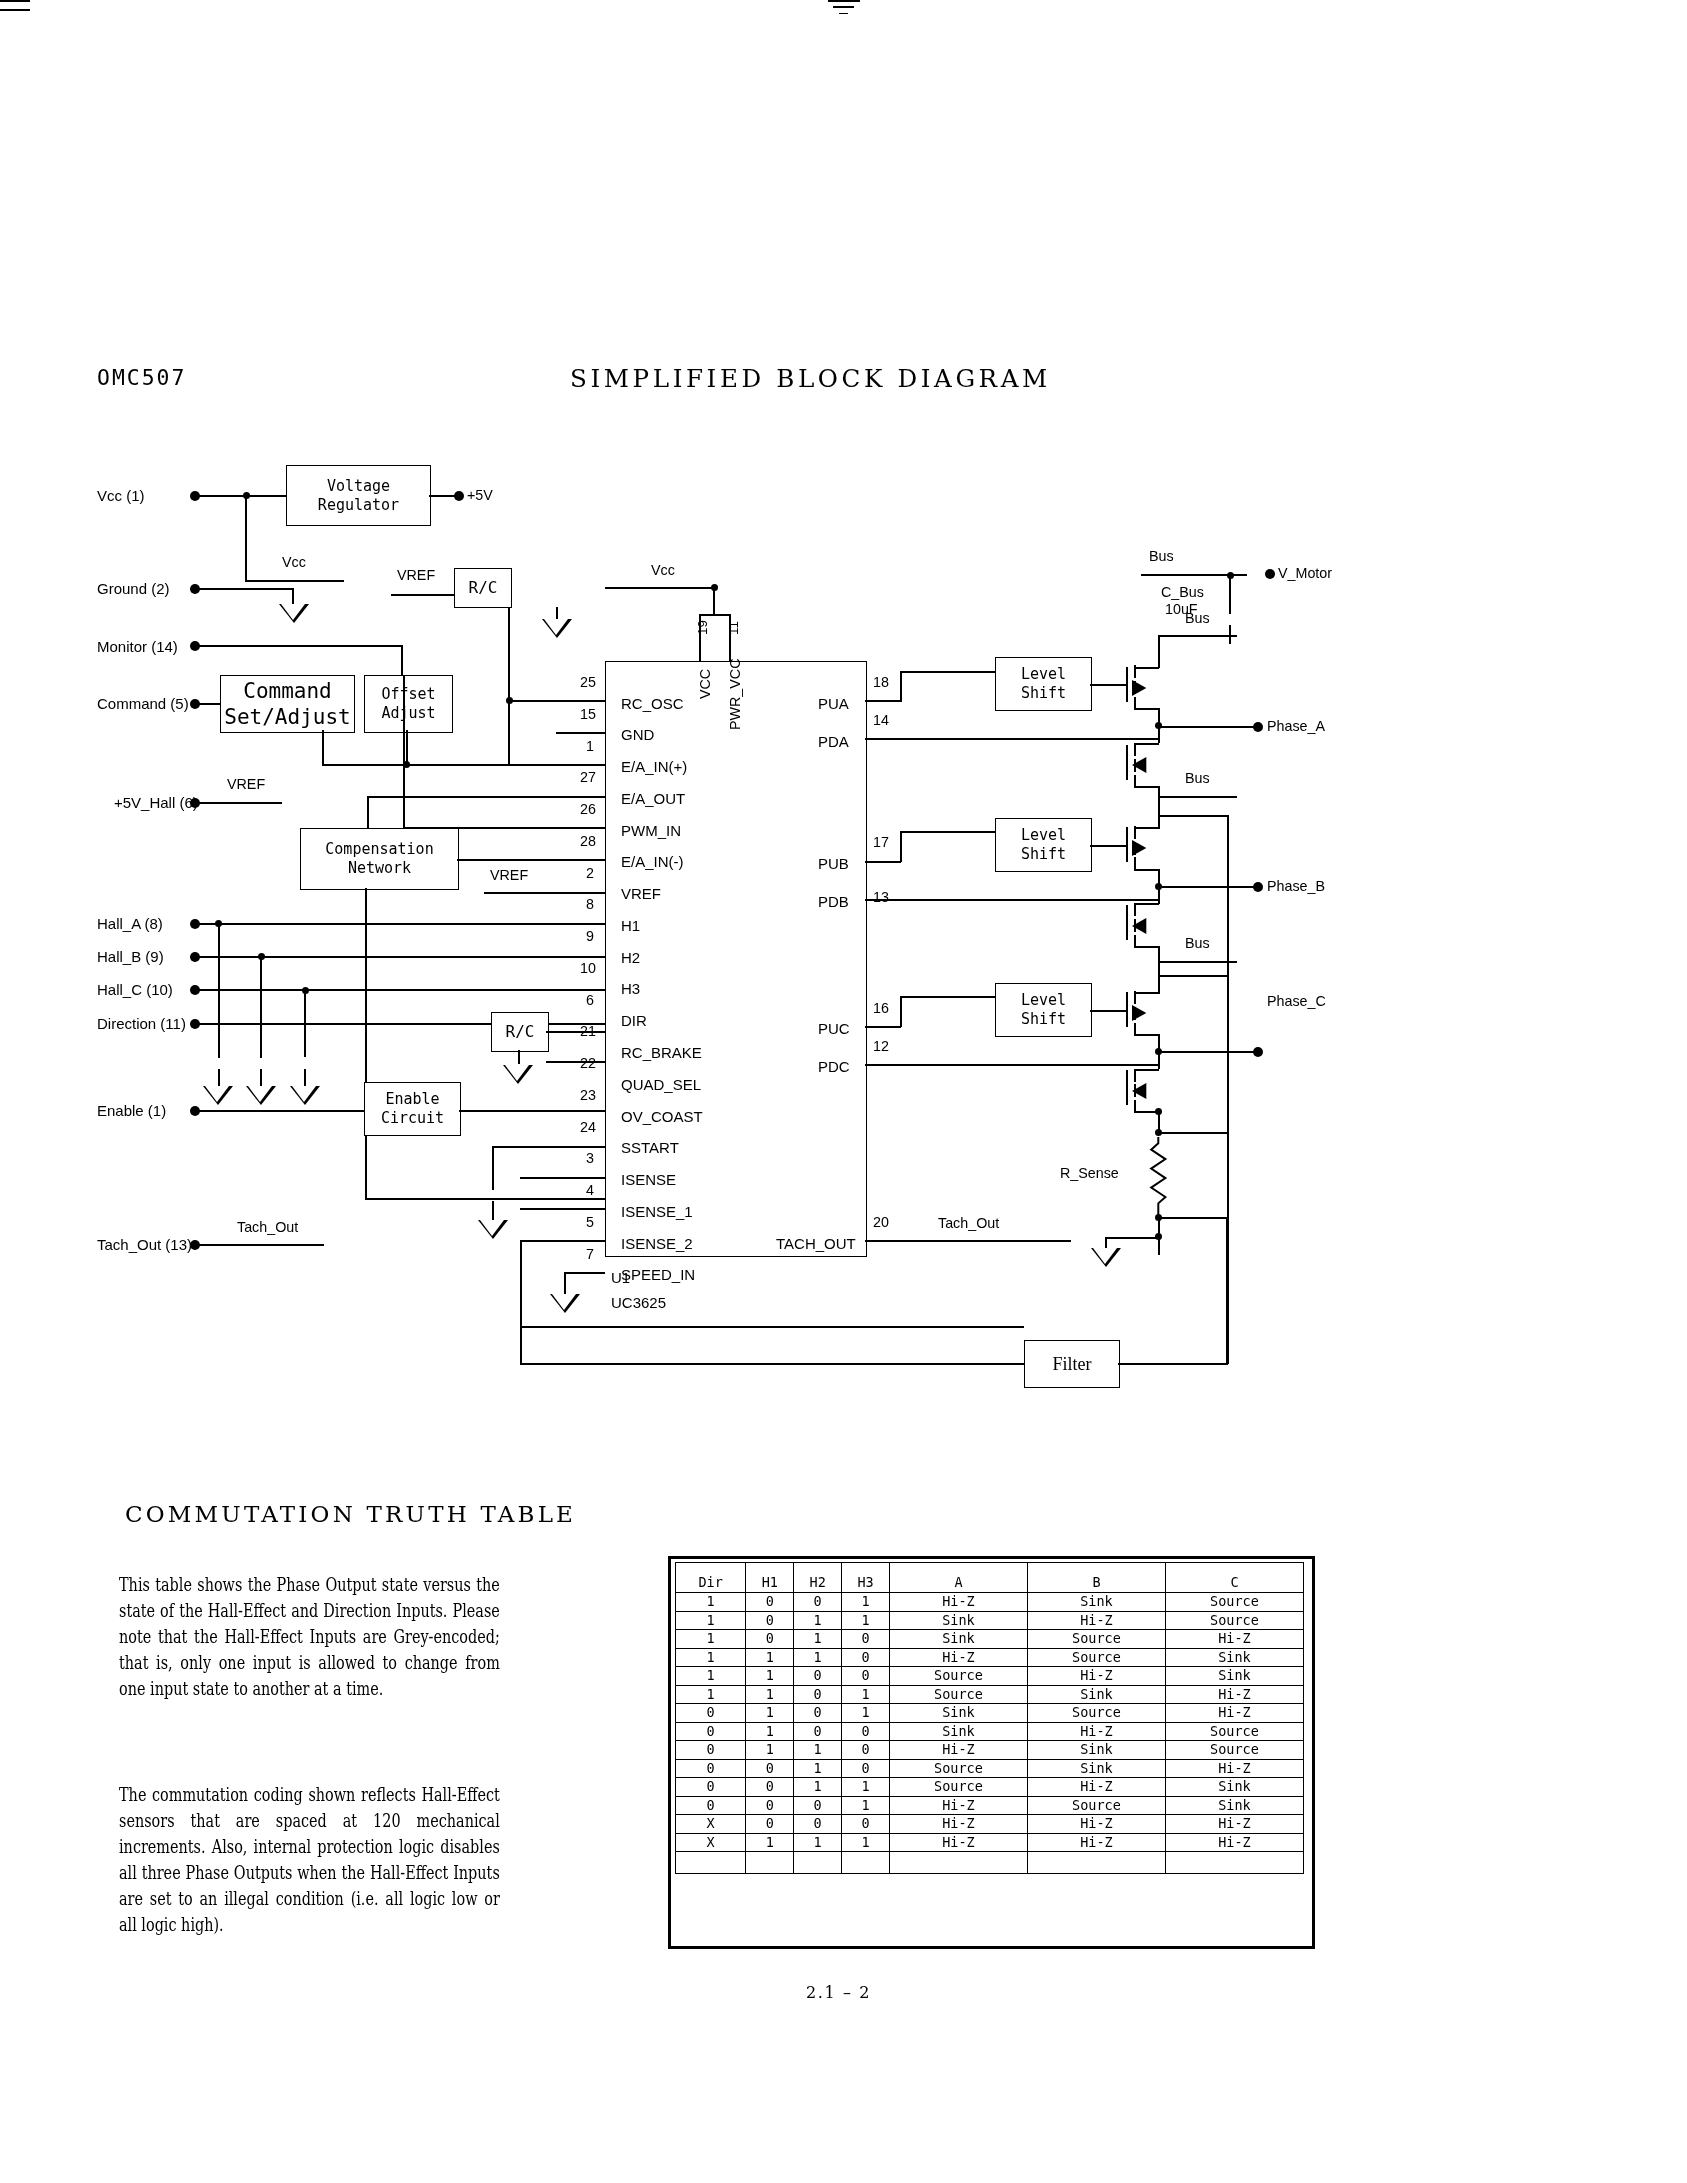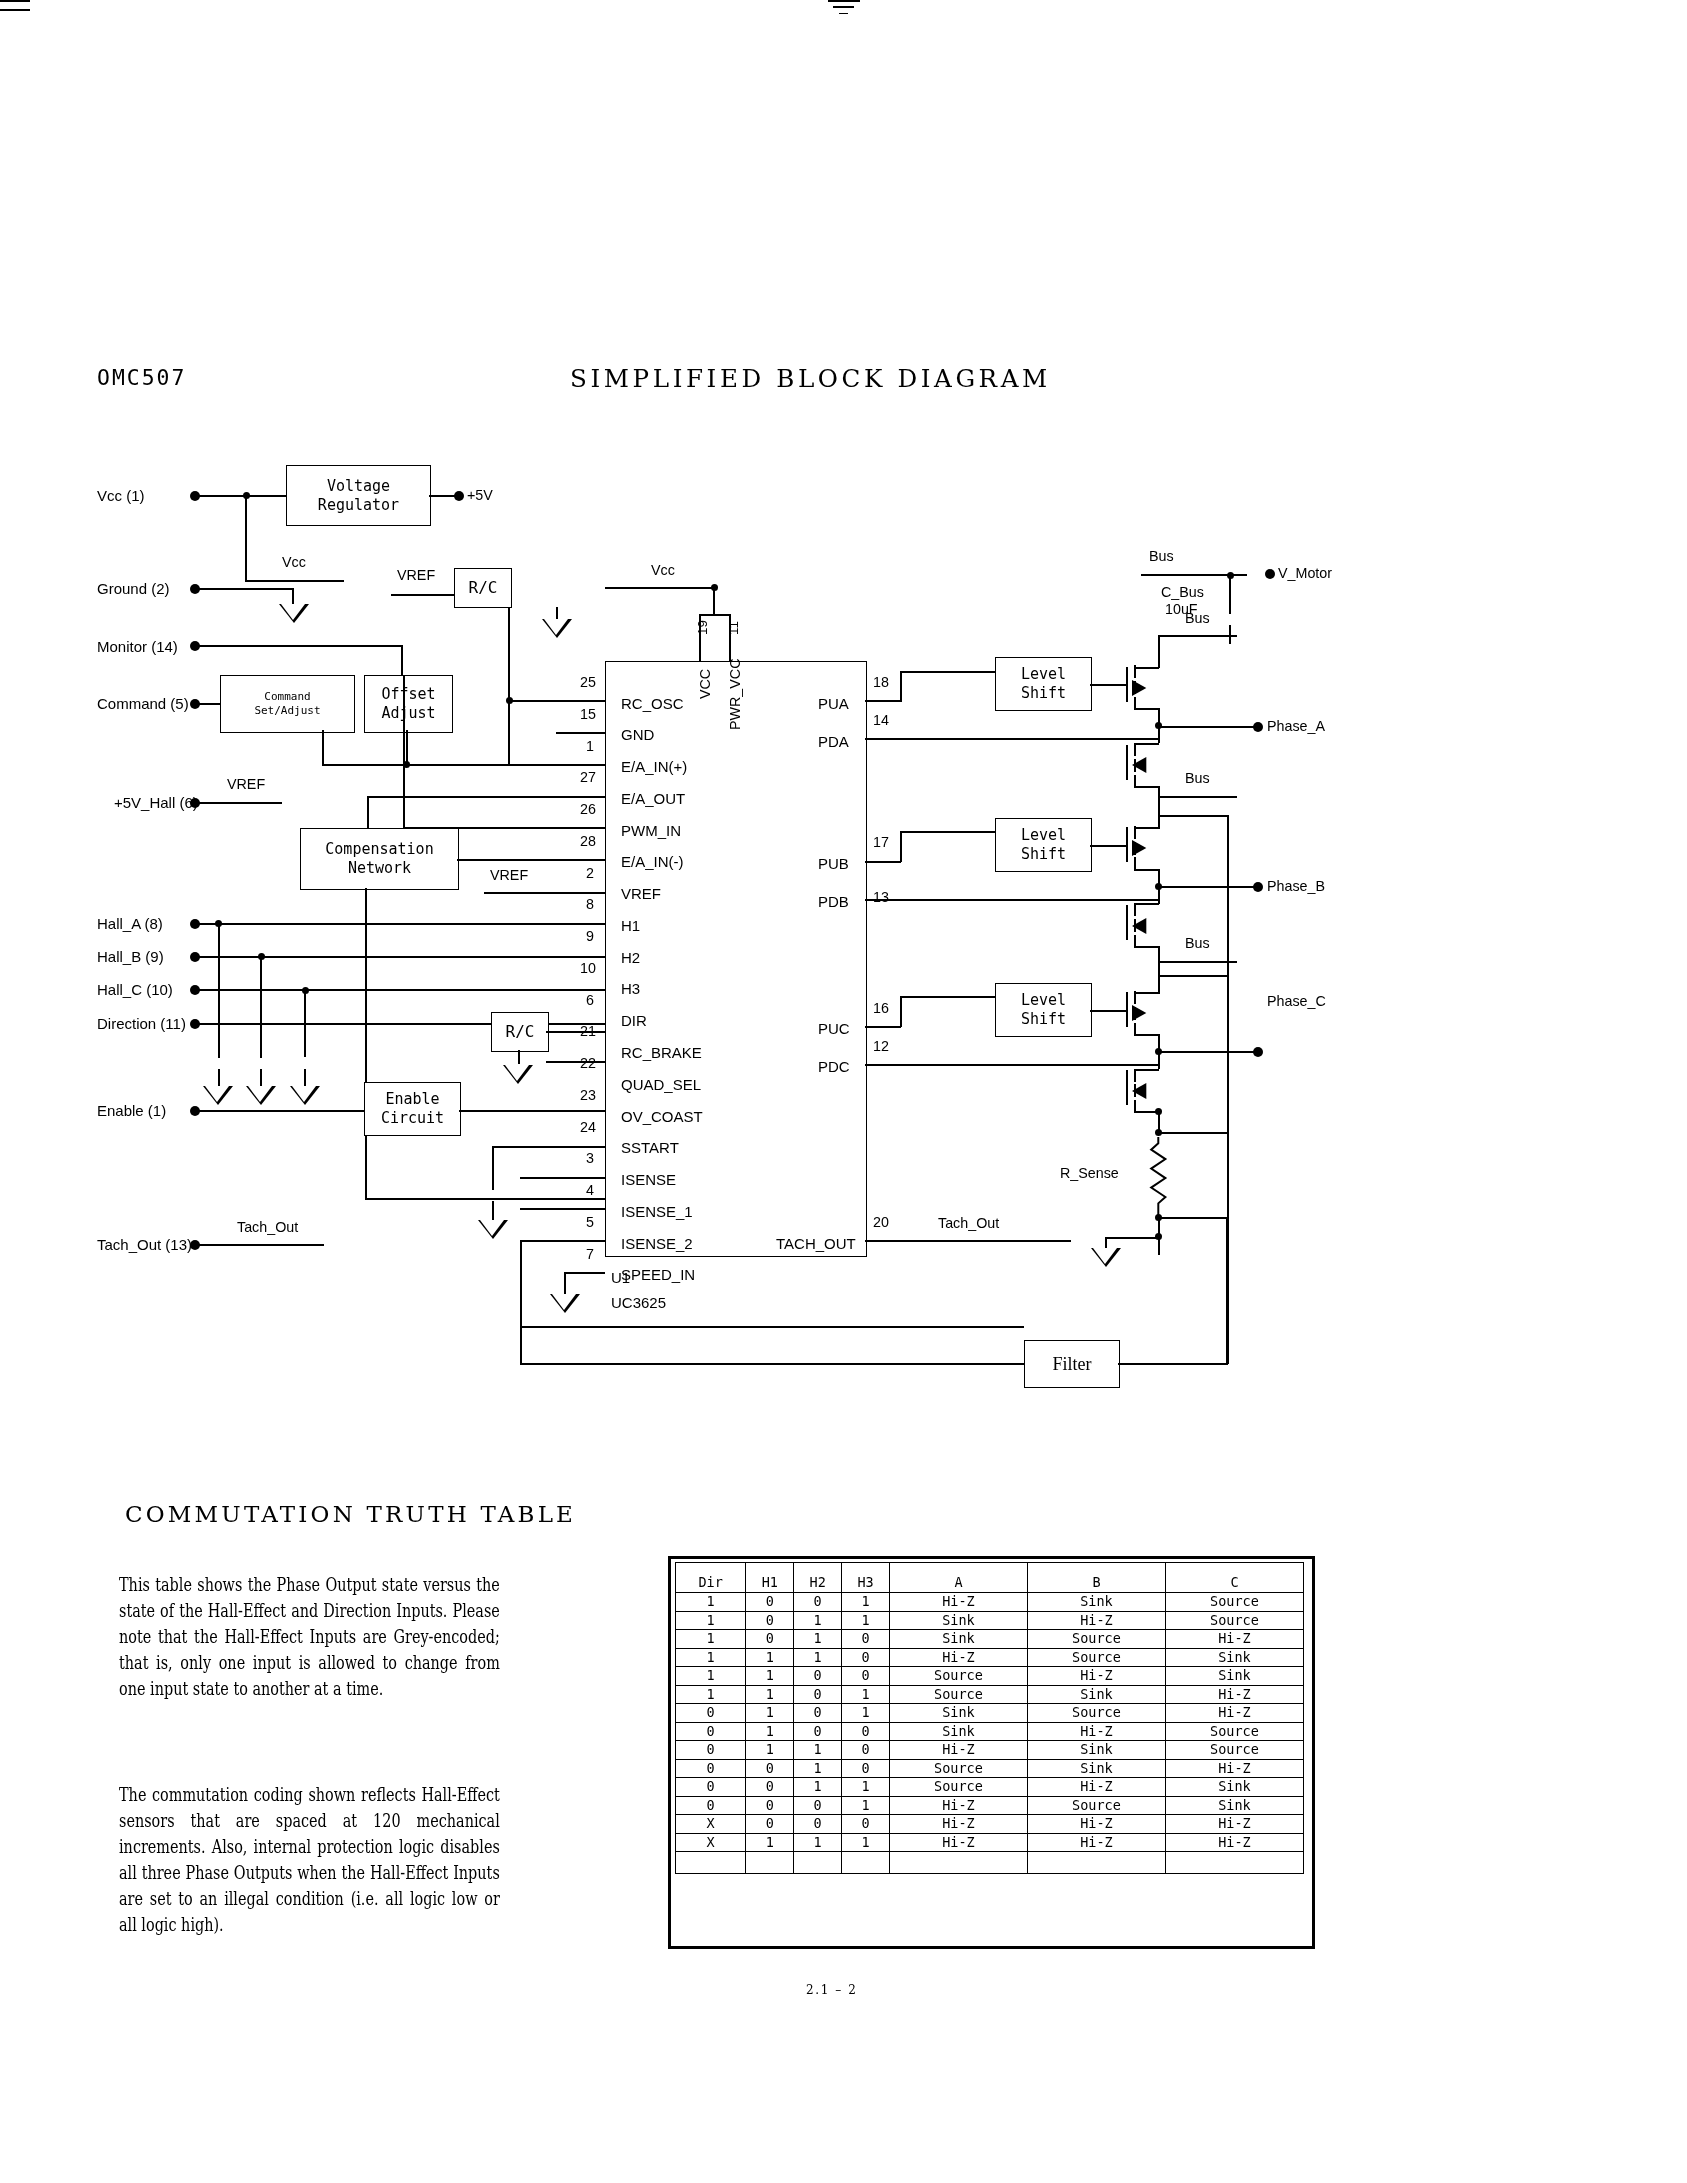--- a/index.html
+++ b/index.html
@@ -60,21 +60,21 @@
 
   
   .fet{position:absolute;}
 
   
   .sec-title{position:absolute;font-family:"DejaVu Serif",serif;
              font-size:23px;letter-spacing:3.2px;}
   .para{position:absolute;font-family:"DejaVu Serif",serif;font-size:18px;
         line-height:26px;text-align:justify;
         transform:scaleX(.80);transform-origin:0 0;}
-  .footer{position:absolute;font-family:"DejaVu Serif",serif;font-size:12px;
+  .footer{position:absolute;font-family:"DejaVu Serif",serif;font-size:16px;
           letter-spacing:1.6px;}
 
   
   table.tt{position:absolute;border-collapse:collapse;
            font-family:"DejaVu Sans Mono",monospace;background:#fff;}
   table.tt td,table.tt th{border:1.6px solid #000;text-align:center;
            font-weight:normal;padding:0;}
   table.tt .grphdr{font-size:17.5px;letter-spacing:2.4px;height:46px;
            vertical-align:bottom;padding-bottom:4.8px;}
   table.tt .colhdr{font-size:13.5px;height:27px;vertical-align:bottom;padding-bottom:2.4px;}
@@ -129,21 +129,21 @@
 
     <div class="pinlbl" style="left:97px;top:638px;">Monitor (14)</div>
     <div class="dot bigdot" style="left:190px;top:641px;"></div>
     <div class="hl" style="left:195px;top:645px;width:208px;"></div>
     <div class="vl" style="left:401px;top:645px;height:30px;"></div>
 
     <div class="pinlbl" style="left:97px;top:695px;">Command (5)</div>
     <div class="dot bigdot" style="left:190px;top:699px;"></div>
     <div class="hl" style="left:195px;top:703px;width:26px;"></div>
 
-    <div class="box" style="left:220px;top:675px;width:133px;height:56px;font-size:11px;">
+    <div class="box" style="left:220px;top:675px;width:133px;height:56px;font-size:21px;">
       <span>Command</span>
       <span>Set/Adjust</span>
     </div>
     <div class="box" style="left:364px;top:675px;width:87px;height:56px;font-size:15px;">
       <span>Offset</span>
       <span>Adjust</span>
     </div>
 
     <div class="vl" style="left:322px;top:730px;height:35px;"></div>
     <div class="hl" style="left:322px;top:764px;width:187px;"></div>

